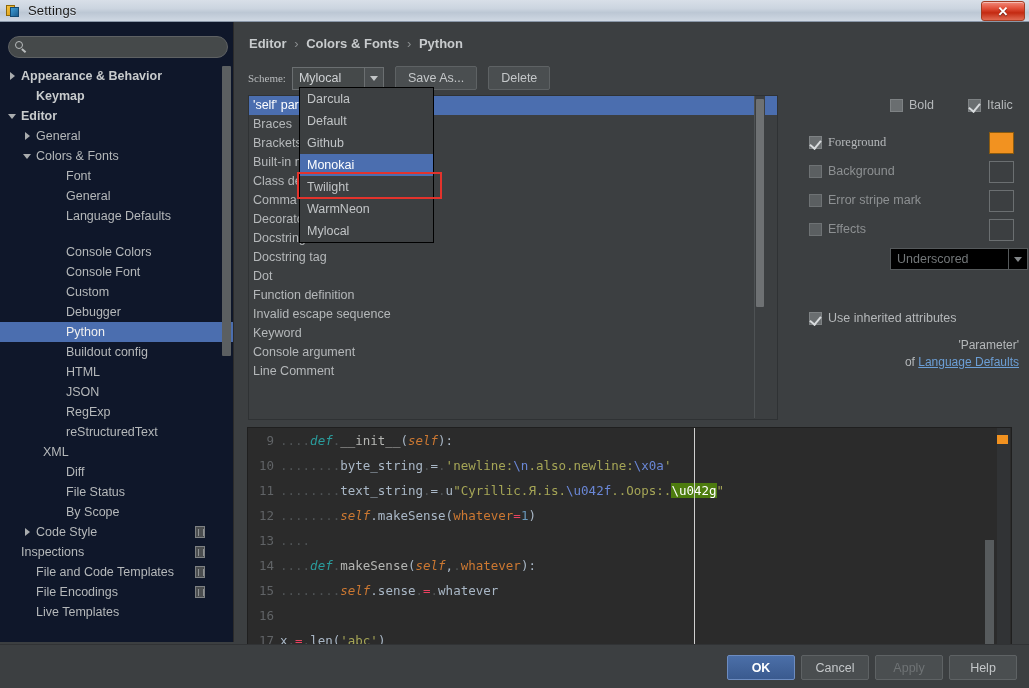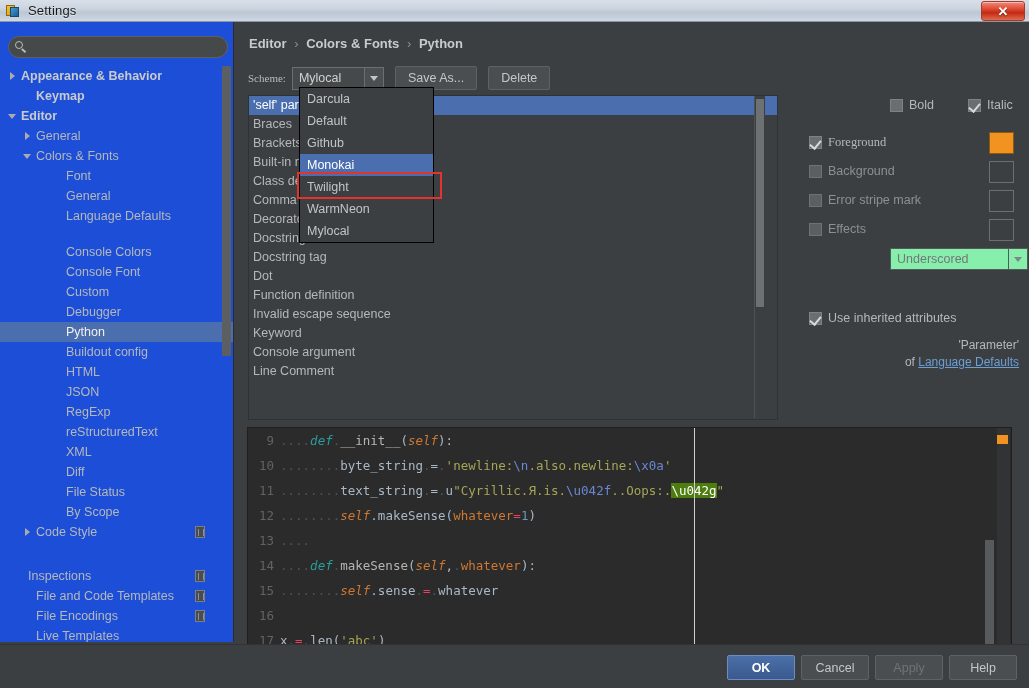--- a/index.html
+++ b/index.html
@@ -55,21 +55,21 @@
 
   
   #dialog {
     position: absolute; left: 0; top: 22px; width: 1029px; height: 666px;
     background: #3c3f41;
   }
 
   
   #sidebar {
     position: absolute; left: 0; top: 0; width: 234px; height: 620px;
-    background: #1d4ed8;
+    background: #0f172a;
     border-right: 1px solid #2b2b2b;
   }
   #searchbox {
     position: absolute; left: 8px; top: 14px; width: 220px; height: 22px;
     border: 1px solid #5e6163; border-radius: 11px;
     background: #45494a;
     display: flex; align-items: center;
   }
   #searchbox .mag {
     margin-left: 6px; width: 13px; height: 13px; position: relative; flex: none;
@@ -218,21 +218,21 @@
   .cblbl { margin-left: 6px; font-size: 12.5px; color: #b5b8ba; }
   .cblbl.muted { color: #8d9092; }
   .swatch {
     position: absolute; width: 25px; height: 22px;
     border: 1px solid #6b6f71; background: transparent;
     cursor: pointer;
   }
   .swatch.filled { background: #f29220; border: 1px solid #8a5a10; }
   #effectscombo {
     position: absolute; left: 293px; top: 155px; width: 138px; height: 22px;
-    border: 1px solid #55595b; background: #86efac;
+    border: 1px solid #55595b; background: #000000;
     display: flex; align-items: center; cursor: default;
   }
   #effectscombo .val { margin-left: 6px; color: #737779; font-size: 12.5px; }
   #effectscombo .arrowbtn {
     position: absolute; right: 0; top: 0; width: 19px; height: 20px;
     border-left: 1px solid #55595b;
     display: flex; align-items: center; justify-content: center;
   }
   #effectscombo .arrowbtn::after {
     content: ''; border-top: 5px solid #828688;
@@ -398,42 +398,42 @@
           <span class="lbl">JSON</span>
         </div>
         <div class="trow" style="padding-left: 53px;">
           <span class="arrow"></span>
           <span class="lbl">RegExp</span>
         </div>
         <div class="trow" style="padding-left: 53px;">
           <span class="arrow"></span>
           <span class="lbl">reStructuredText</span>
         </div>
-        <div class="trow" style="padding-left: 53px;">
+        <div class="trow" style="padding-left: 30px;">
           <span class="arrow"></span>
           <span class="lbl">XML</span>
         </div>
         <div class="trow" style="padding-left: 53px;">
           <span class="arrow"></span>
           <span class="lbl">Diff</span>
         </div>
         <div class="trow" style="padding-left: 53px;">
           <span class="arrow"></span>
           <span class="lbl">File Status</span>
         </div>
         <div class="trow" style="padding-left: 53px;">
           <span class="arrow"></span>
           <span class="lbl">By Scope</span>
         </div>
         <div class="trow" style="padding-left: 23px;">
           <span class="arrow right"></span>
           <span class="lbl">Code Style</span>
           <span class="copyicon"></span>
         </div>
-        <div class="trow" style="padding-left: 15px; margin-top: 24px;">
+        <div class="trow" style="padding-left: 8px;">
           <span class="arrow"></span>
           <span class="lbl">Inspections</span>
           <span class="copyicon"></span>
         </div>
         <div class="trow" style="padding-left: 23px;">
           <span class="arrow"></span>
           <span class="lbl">File and Code Templates</span>
           <span class="copyicon"></span>
         </div>
         <div class="trow" style="padding-left: 23px;">

